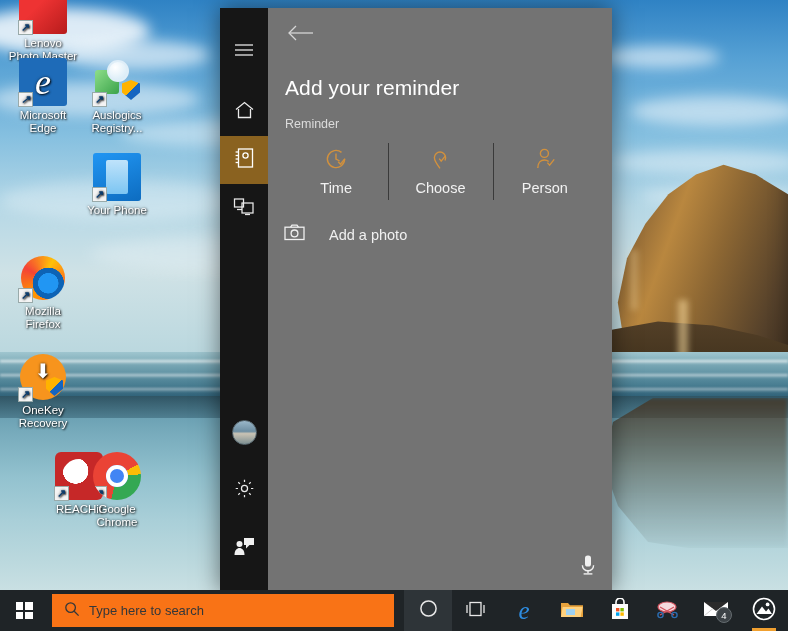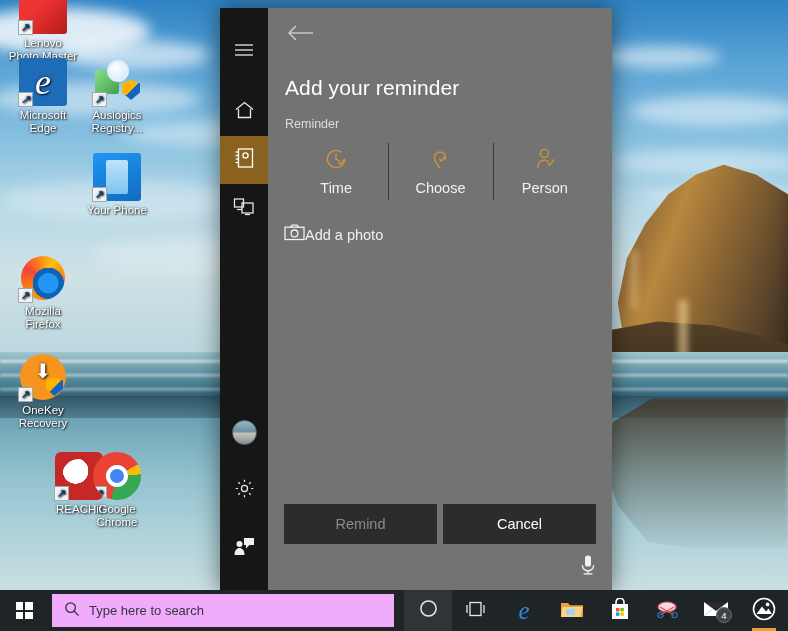--- a/index.html
+++ b/index.html
@@ -147,41 +147,41 @@
   .subtle { color:#d6d6d6; font-size:12.5px; margin:18px 0 0 1px; }
 
   .choices { display:flex; margin-top:10px; width:313px;text-align:right; }
   .choice { flex:1 1 0; display:flex; flex-direction:column; align-items:center;
             padding:6px 0 8px; cursor:pointer; position:relative; }
   .choice + .choice::before {
     content:""; position:absolute; left:0; top:2px; bottom:4px; width:1px; background:#3a3a3a;
   }
   .choice .cl { color:#f2f2f2; font-size:14.5px; margin-top:5px; }
 
-  .addphoto { display:flex; align-items:center; gap:0; margin-top:20px; cursor:pointer; }
+  .addphoto { display:flex; align-items:center; gap:24px; margin-top:20px; cursor:pointer; }
   .addphoto .ap-l { color:#f0f0f0; font-size:14.5px; }
 
   .actions { position:absolute; left:16px; bottom:48px; display:flex; gap:6px; }
   .btn { width:153px; height:40px; background:#2c2c2c; border:none;
          font-family:"Liberation Sans", sans-serif; font-size:14.5px; cursor:pointer; }
   .btn.primary { color:#8b8b8b; }
   .btn.secondary { color:#ffffff; }
   .mic { position:absolute; right:14px; bottom:12px; width:22px; height:26px;
          display:flex; align-items:center; justify-content:center; cursor:pointer; }
 
   
   #taskbar {
     position:absolute; left:0; bottom:0; width:788px; height:41px;
     background:#1f2427; display:flex; align-items:center;
   }
   #start { width:48px; height:41px; display:flex; align-items:center; justify-content:center; cursor:pointer;}
   .winlogo { width:17px; height:17px; display:grid; grid-template-columns:1fr 1fr; grid-template-rows:1fr 1fr; gap:2px;}
   .winlogo i{ background:#fff; display:block; }
   #searchbox {
-    width:342px; height:33px; margin-left:4px; background:#f0abfc;
+    width:342px; height:33px; margin-left:4px; background:#f97316;
     display:flex; align-items:center; gap:9px; padding:0 12px; cursor:text;
   }
   #searchbox .sp { color:#33373a; font-size:13px; }
   .tb-btn { width:48px; height:41px; display:flex; align-items:center; justify-content:center; cursor:pointer; position:relative;}
   .tb-btn.active { background:#2e3438; }
   .tb-btn .badge {
     position:absolute; right:8px; bottom:8px; width:16px; height:16px; border-radius:50%;
     background:#3d4347; color:#fff; font-size:9.5px; display:flex; align-items:center; justify-content:center;
     border:1px solid #646b6f;
   }
@@ -414,24 +414,20 @@
       <span>
         <svg width="21" height="17" viewBox="0 0 21 17" fill="none" stroke="#f0f0f0" stroke-width="1.3">
           <rect x="1" y="3.2" width="19" height="12.3"></rect>
           <circle cx="10.5" cy="9.4" r="3.4"></circle>
           <path d="M6.6 3.2 L8 1.2 h5 l1.4 2"></path>
         </svg>
       </span>
       <span class="ap-l">Add a photo</span>
     </div>
 
-    <div class="actions">
-      <button class="btn primary">Remind</button>
-      <button class="btn secondary">Cancel</button>
-    </div>
 
     <div class="mic">
       <span>
         <svg width="18" height="22" viewBox="0 0 18 22" fill="#f0f0f0">
           <rect x="6" y="1.5" width="6" height="11" rx="2.6"></rect>
           <path d="M3.4 11.2 a5.6 5.6 0 0 0 11.2 0" fill="none" stroke="#f0f0f0" stroke-width="1.4"></path>
           <rect x="8.3" y="16" width="1.4" height="3.2"></rect>
           <rect x="4.6" y="19.2" width="8.8" height="1.4"></rect>
         </svg>
       </span>

